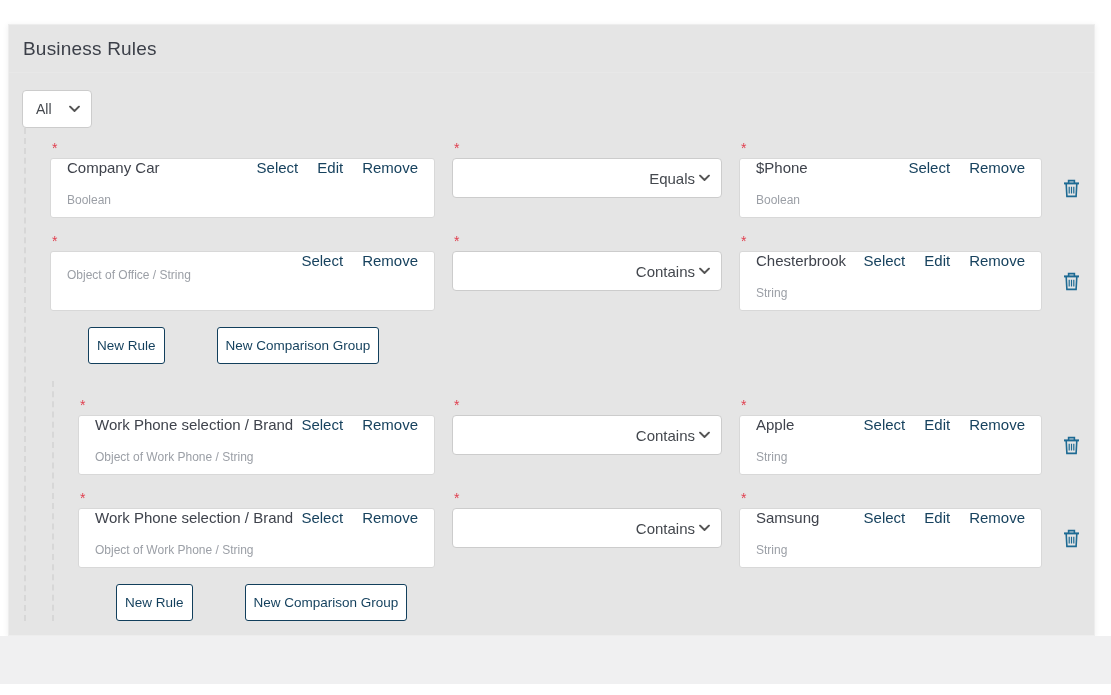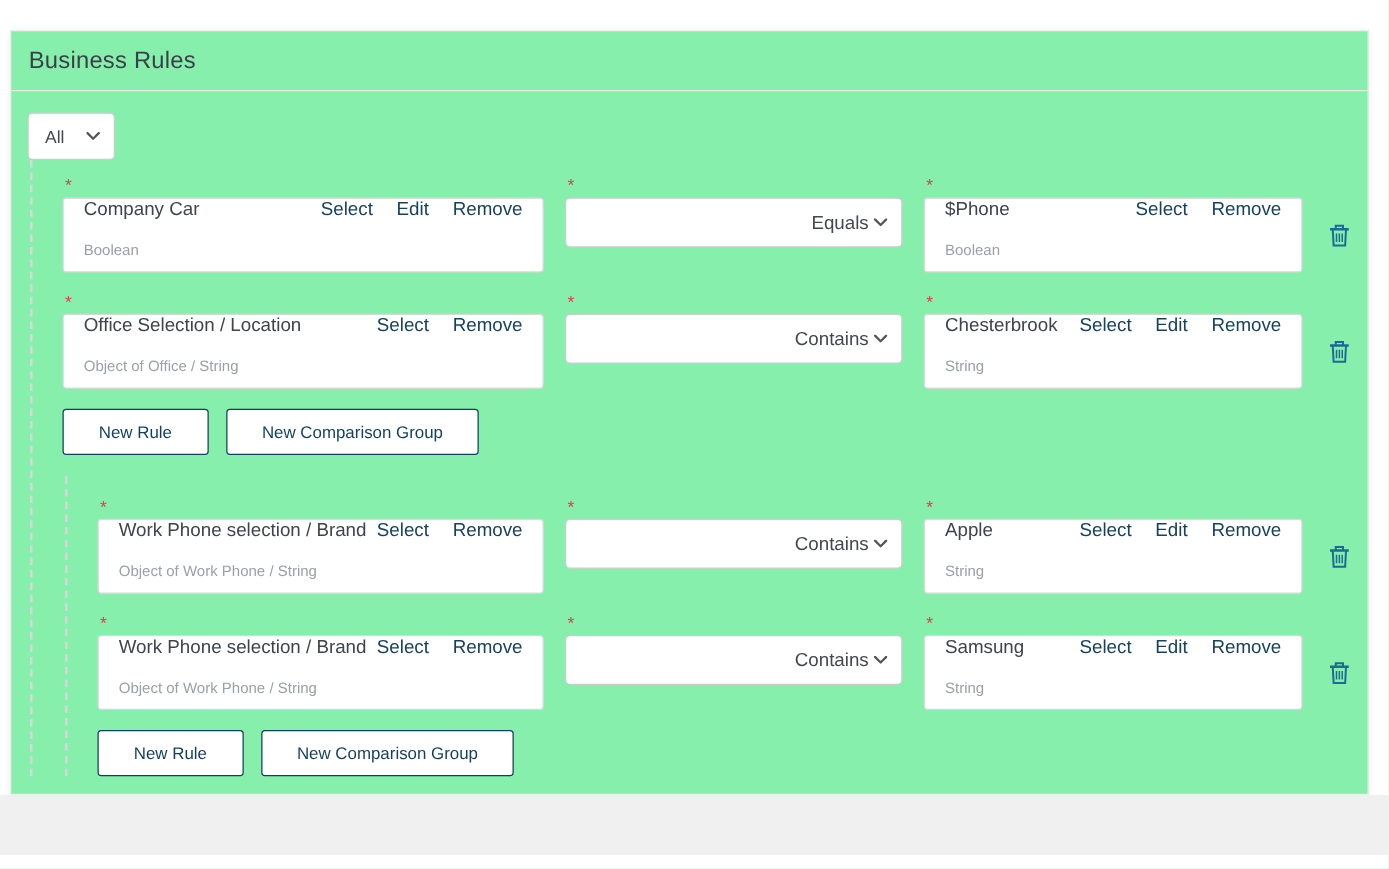--- a/index.html
+++ b/index.html
@@ -5,21 +5,21 @@
   * { box-sizing: border-box; margin: 0; padding: 0; }
   html, body { width: 1111px; height: 695px; overflow: hidden; }
   body {
     font-family: "Liberation Sans", sans-serif;
     background: #ffffff;
     color: #3f434c;
   }
   .panel {
     margin: 24px 0 0 8px;
     width: 1087px;
-    background: #86efac;
+    background: #e5e5e5;
     border: 1px solid #ededed;
     box-shadow: 0 1px 6px rgba(0,0,0,0.07);
   }
   .panel-header {
     padding: 13px 14px 12px 14px;
     border-bottom: 1px solid #e8e8e8;
   }
   .panel-title {
     font-size: 19px;
     color: #3b3f48;
@@ -106,25 +106,26 @@
   }
   .rule-row .trash-btn { margin-top: 38px; margin-left: 4px; }
 
   
   .actions { display: flex; gap: 14px; margin: 0 0 17px 0; }
   .btn {
     background: #ffffff;
     border: 1px solid var(--accent, #123f5c);
     color: var(--accent, #123f5c);
     border-radius: 3px;
-    padding: 10px 28px;
+    padding: 10px 8px;
     font-family: "Liberation Sans", sans-serif;
     font-size: 13.5px;
     cursor: pointer;
     white-space: nowrap;
+    margin-left: 38px;
   }
   .subgroup-wrap { margin-top: 1px; }
   .bottom-strip {
     width: 1111px; height: 48px;
     background: #f0f0f1;
   }
 </style>
 </head>
 <body>
 
@@ -201,21 +202,20 @@
             </svg>
           </span>
         </button>
       </div>
 
       <div class="rule-row">
         <div class="field lhs">
           <div class="req">*</div>
           <div class="box">
             <div class="box-main">
-              <div class="box-title">Office Selection / Location</div>
               <div class="box-sub">Object of Office / String</div>
             </div>
             <div class="links">
               <a class="link">Select</a>
               <a class="link">Remove</a>
             </div>
           </div>
         </div>
         <div class="field op">
           <div class="req">*</div>

